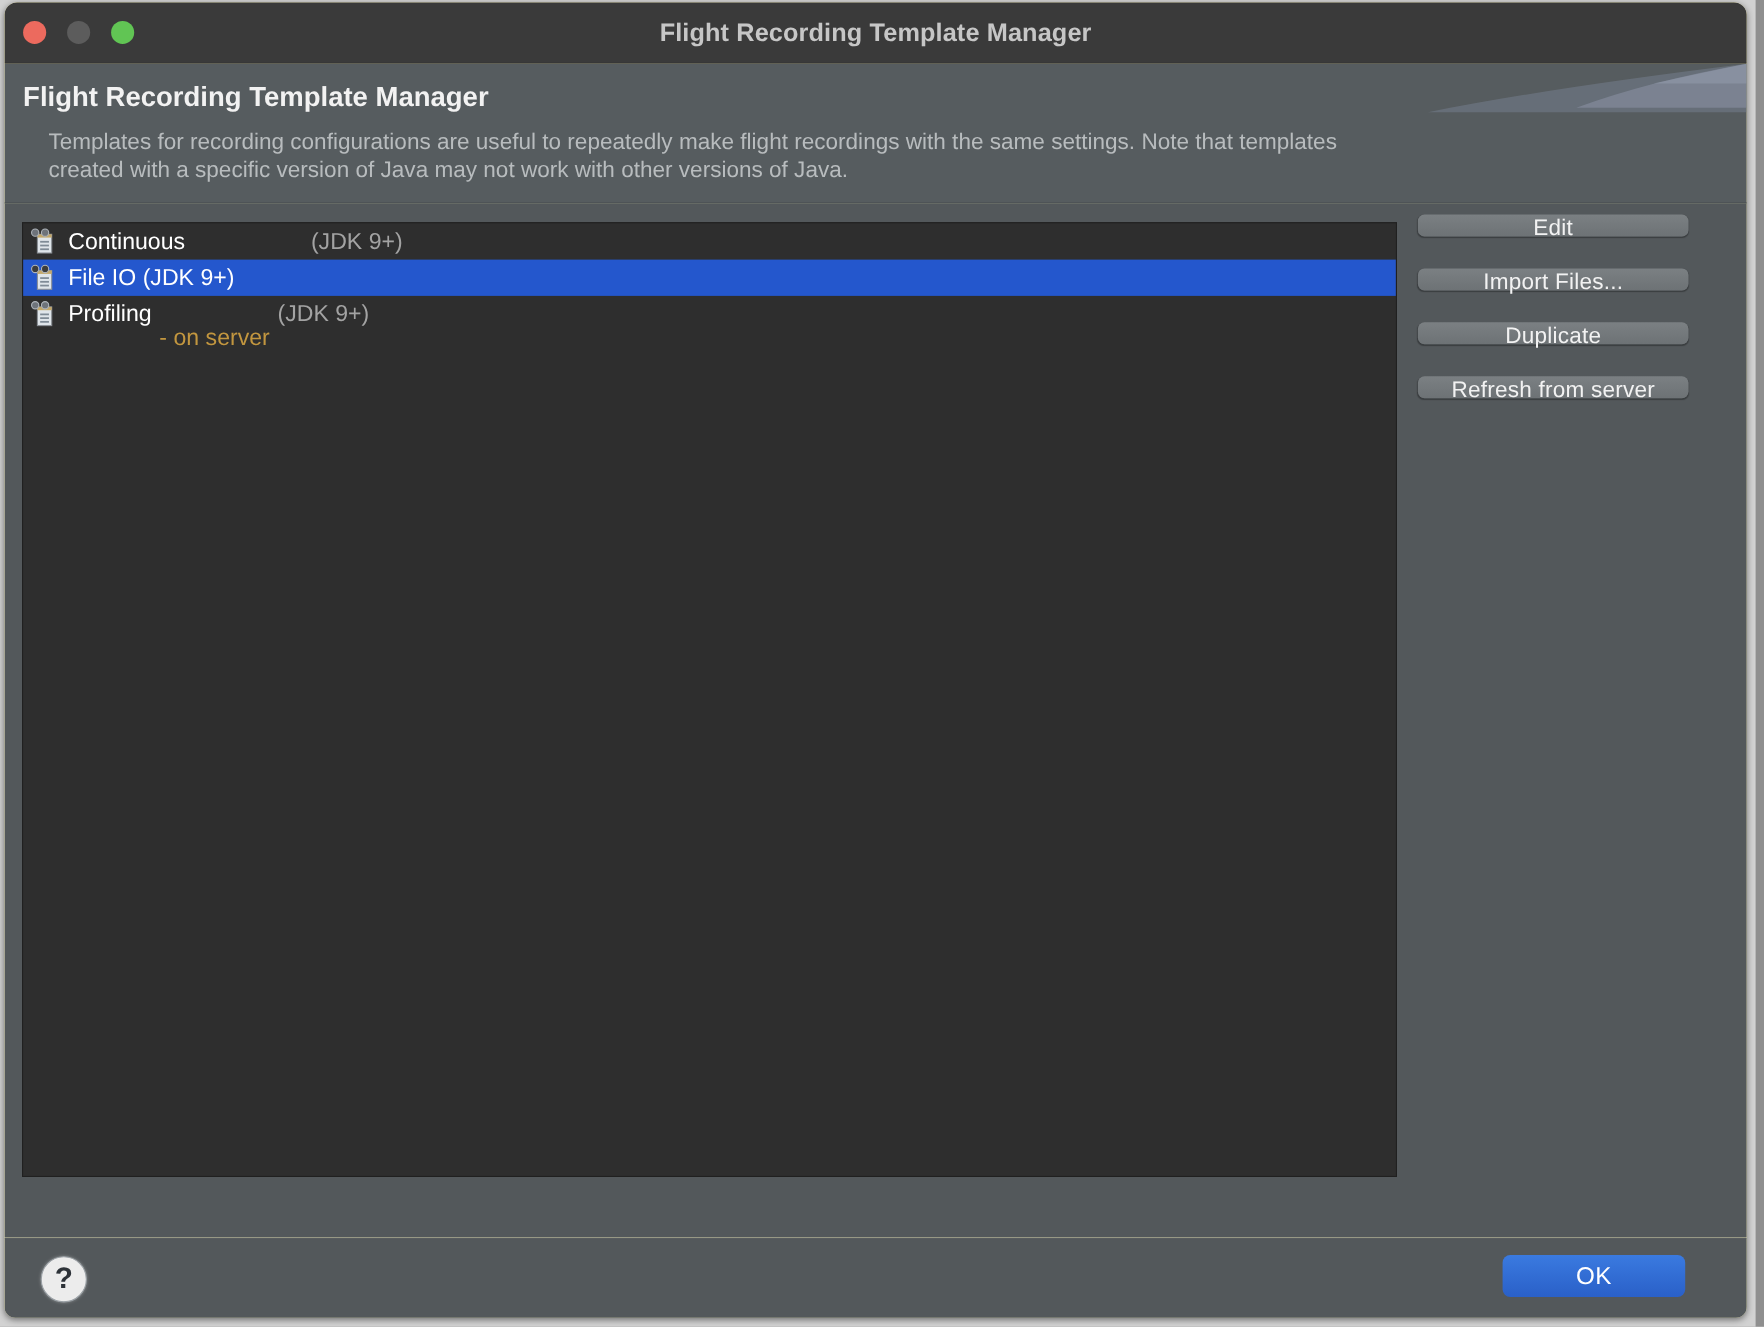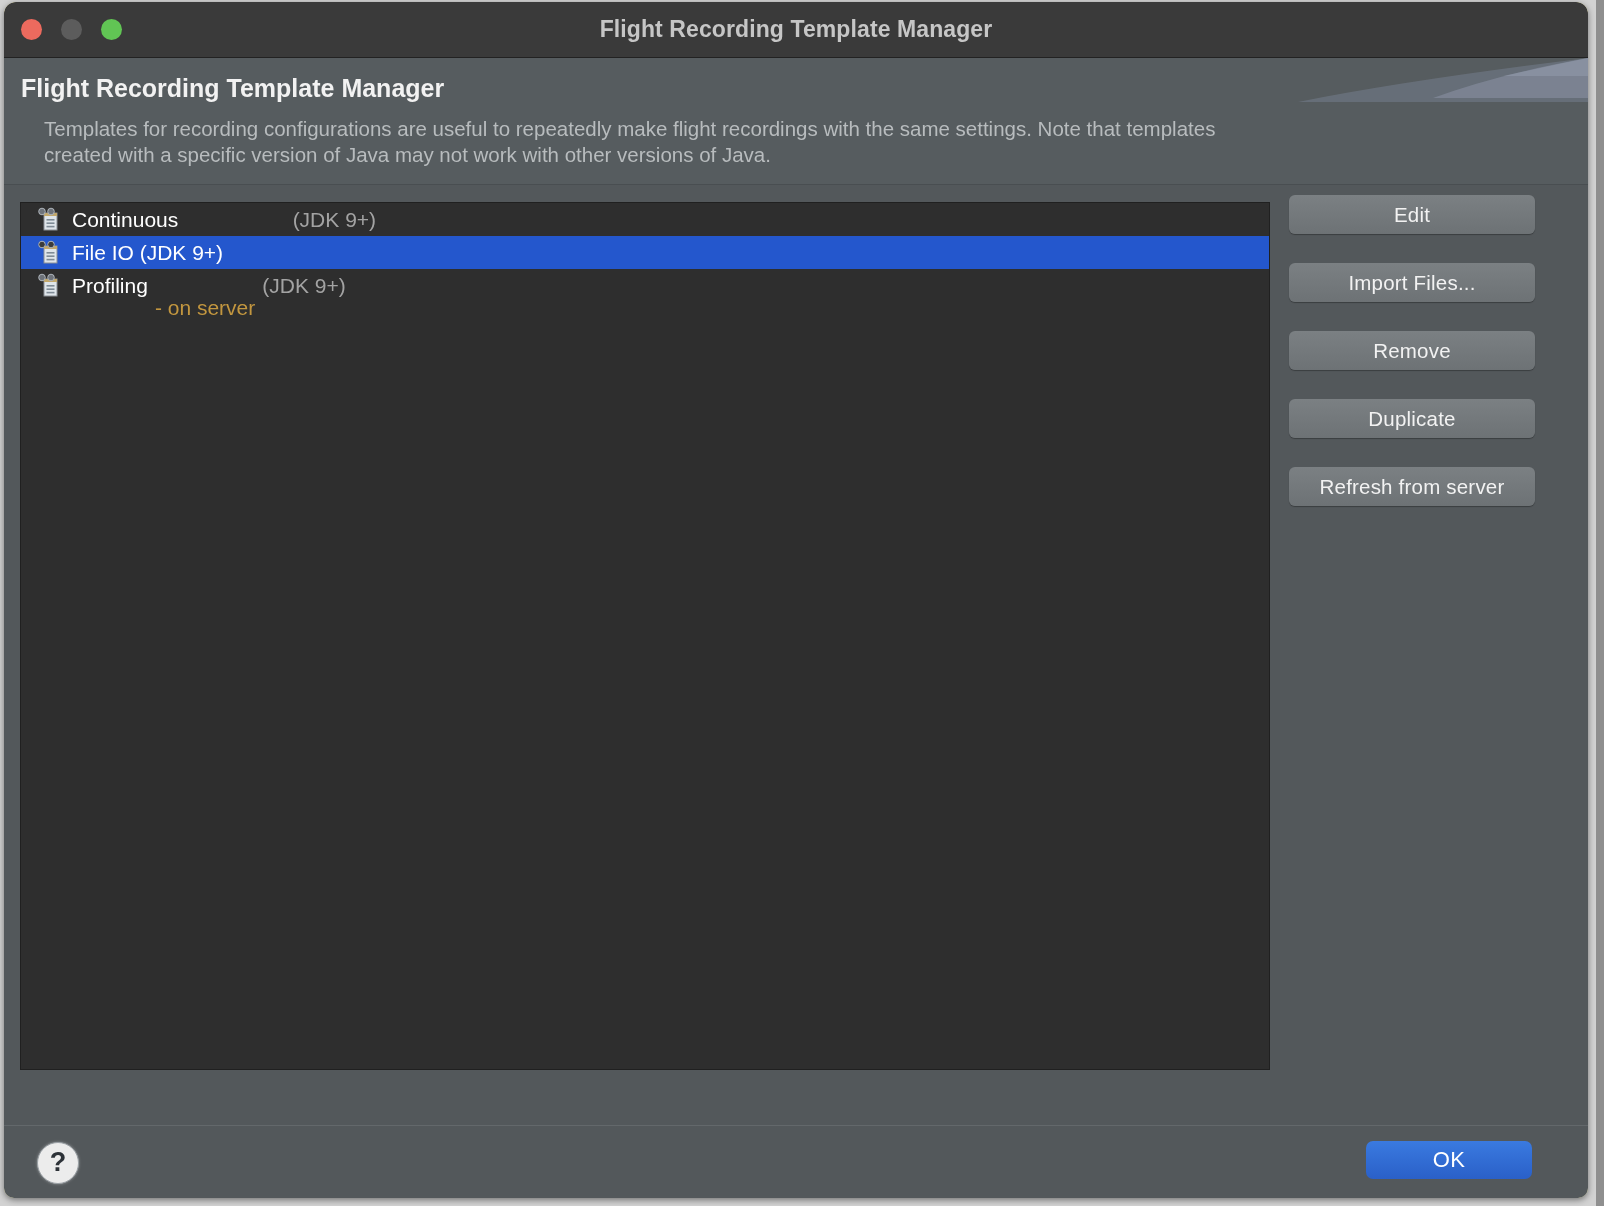--- a/index.html
+++ b/index.html
@@ -127,21 +127,21 @@
     height: 866px;
     background: #2e2e2e;
     border: 1px solid #202020;
     overflow: hidden;
   }
   .list-row {
     position: relative;
     height: 33px;
     display: flex;
     align-items: center;
-    padding-left: 16px;
+    padding-left: 6px;
     color: #f0f0f0;
     font-size: 21px;
     white-space: nowrap;
   }
   .list-row.selected { background: #2457cd; }
 
   .tmpl-icon {
     position: relative;
     width: 26px;
     height: 26px;
@@ -160,21 +160,21 @@
   #buttons {
     position: absolute;
     left: 1285px;
     top: 10px;
     width: 248px;
   }
   .btn {
     display: block;
     box-sizing: border-box;
     width: 246px;
-    height: 39px;
+    height: 20px;
     margin-bottom: 29px;
     border: none;
     border-radius: 6px;
     background: linear-gradient(180deg, #7b8083 0%, #6d7275 100%);
     box-shadow: 0 1px 1px rgba(0,0,0,.3);
     color: #f2f2f2;
     font-family: "Liberation Sans", sans-serif;
     font-size: 20.5px;
     letter-spacing: .2px;
     cursor: default;
@@ -320,21 +320,20 @@
         <span class="row-name">Profiling</span>
         <span class="row-server">- on server</span>
         <span class="row-jdk">(JDK 9+)</span>
       </div>
 
     </div>
 
     <div id="buttons">
       <button class="btn">Edit</button>
       <button class="btn">Import Files...</button>
-      <button class="btn">Remove</button>
       <button class="btn">Duplicate</button>
       <button class="btn">Refresh from server</button>
     </div>
 
   </div>
 
   <div id="footer">
     <div id="help-btn">?</div>
     <button id="ok-btn">OK</button>
   </div>

